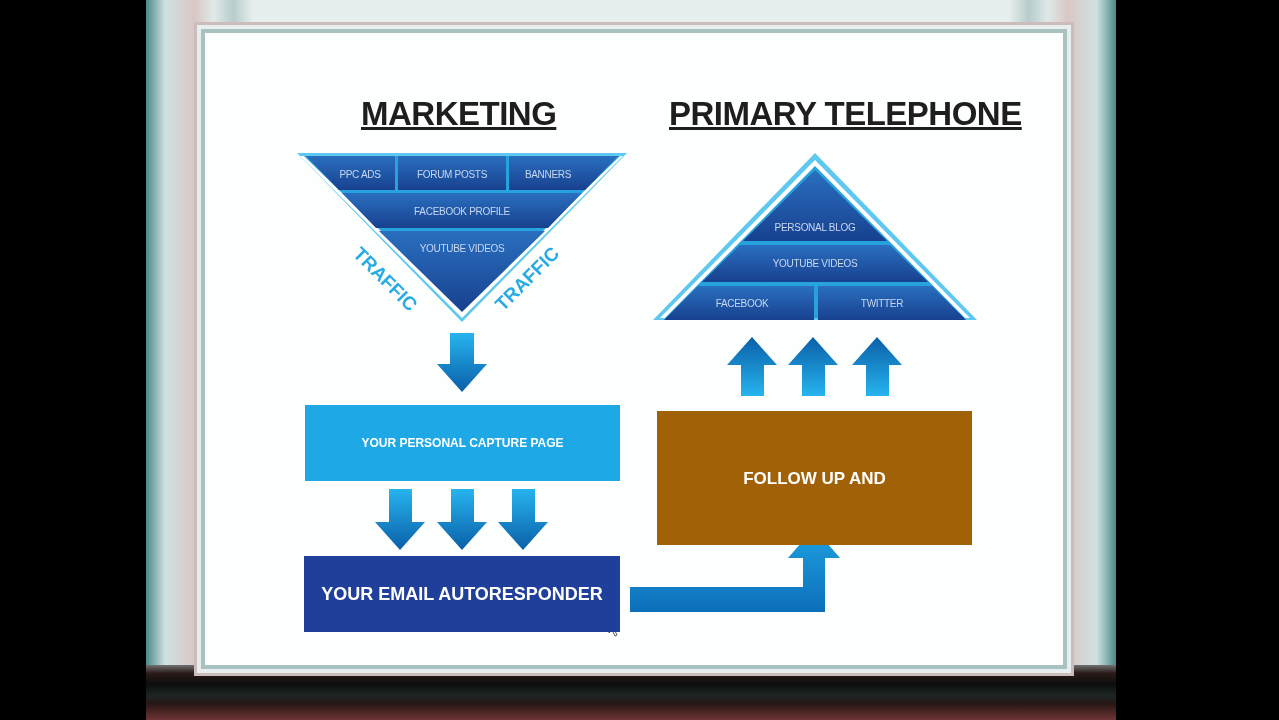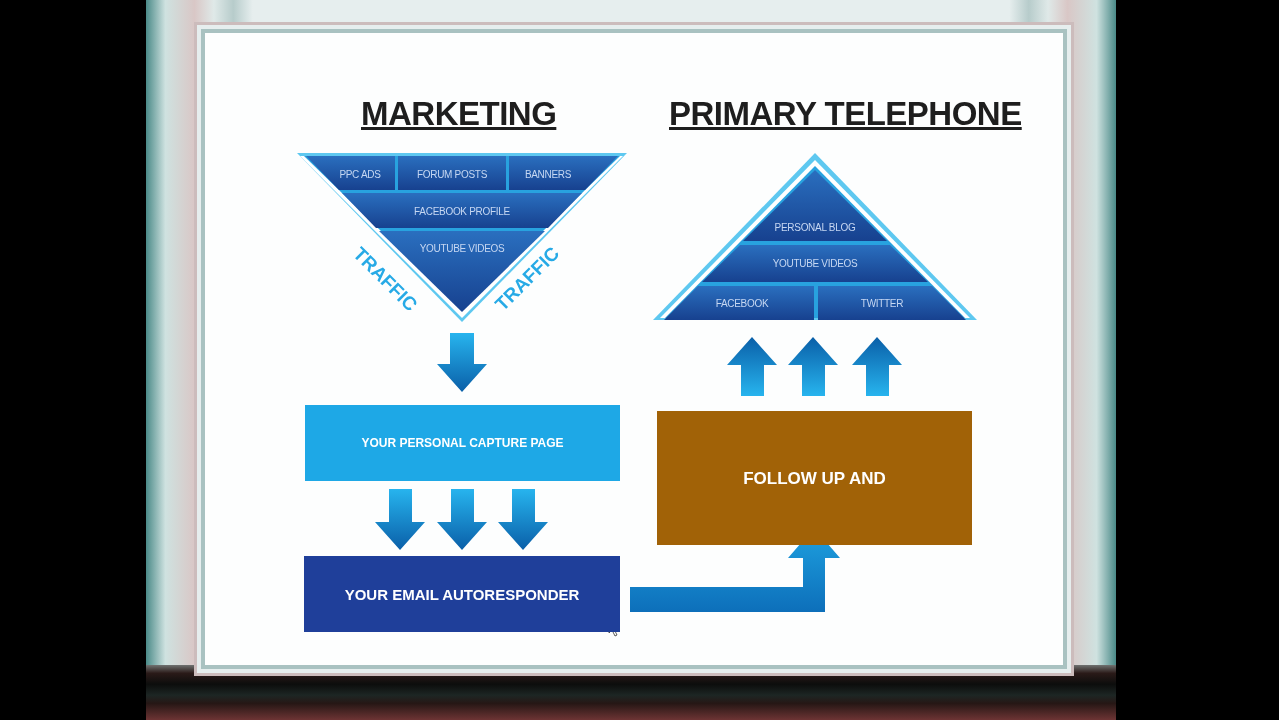--- a/index.html
+++ b/index.html
@@ -93,19 +93,19 @@
   <polygon points="802,396 825,396 825,365 838,365 813,337 788,365 802,365" fill="url(#arrowUp)"></polygon>
   <polygon points="866,396 889,396 889,365 902,365 877,337 852,365 866,365" fill="url(#arrowUp)"></polygon>
 
   <polygon points="609,619 609,633 612,630 615,636 617,635 614,629 619,629" fill="#fff" stroke="#333" stroke-width="0.8"></polygon>
 </svg>
 
 <div class="box" style="left:305px;top:405px;width:315px;height:76px;background:#1ea8e6;font-size:12px;">
   <span>YOUR PERSONAL CAPTURE PAGE</span>
 </div>
 
-<div class="box" style="left:304px;top:556px;width:316px;height:76px;background:#1f3f9a;font-size:15px;text-align:center;">
+<div class="box" style="left:304px;top:556px;width:316px;height:76px;background:#1f3f9a;font-size:18px;text-align:center;">
   <span>YOUR EMAIL AUTORESPONDER</span>
 </div>
 
 <div class="box" style="left:657px;top:405px;width:315px;height:134px;background:#a16207;font-size:17px;line-height:27px;margin-top:6px;">
   <span>FOLLOW UP AND</span>
 </div>
 
 </body></html>

